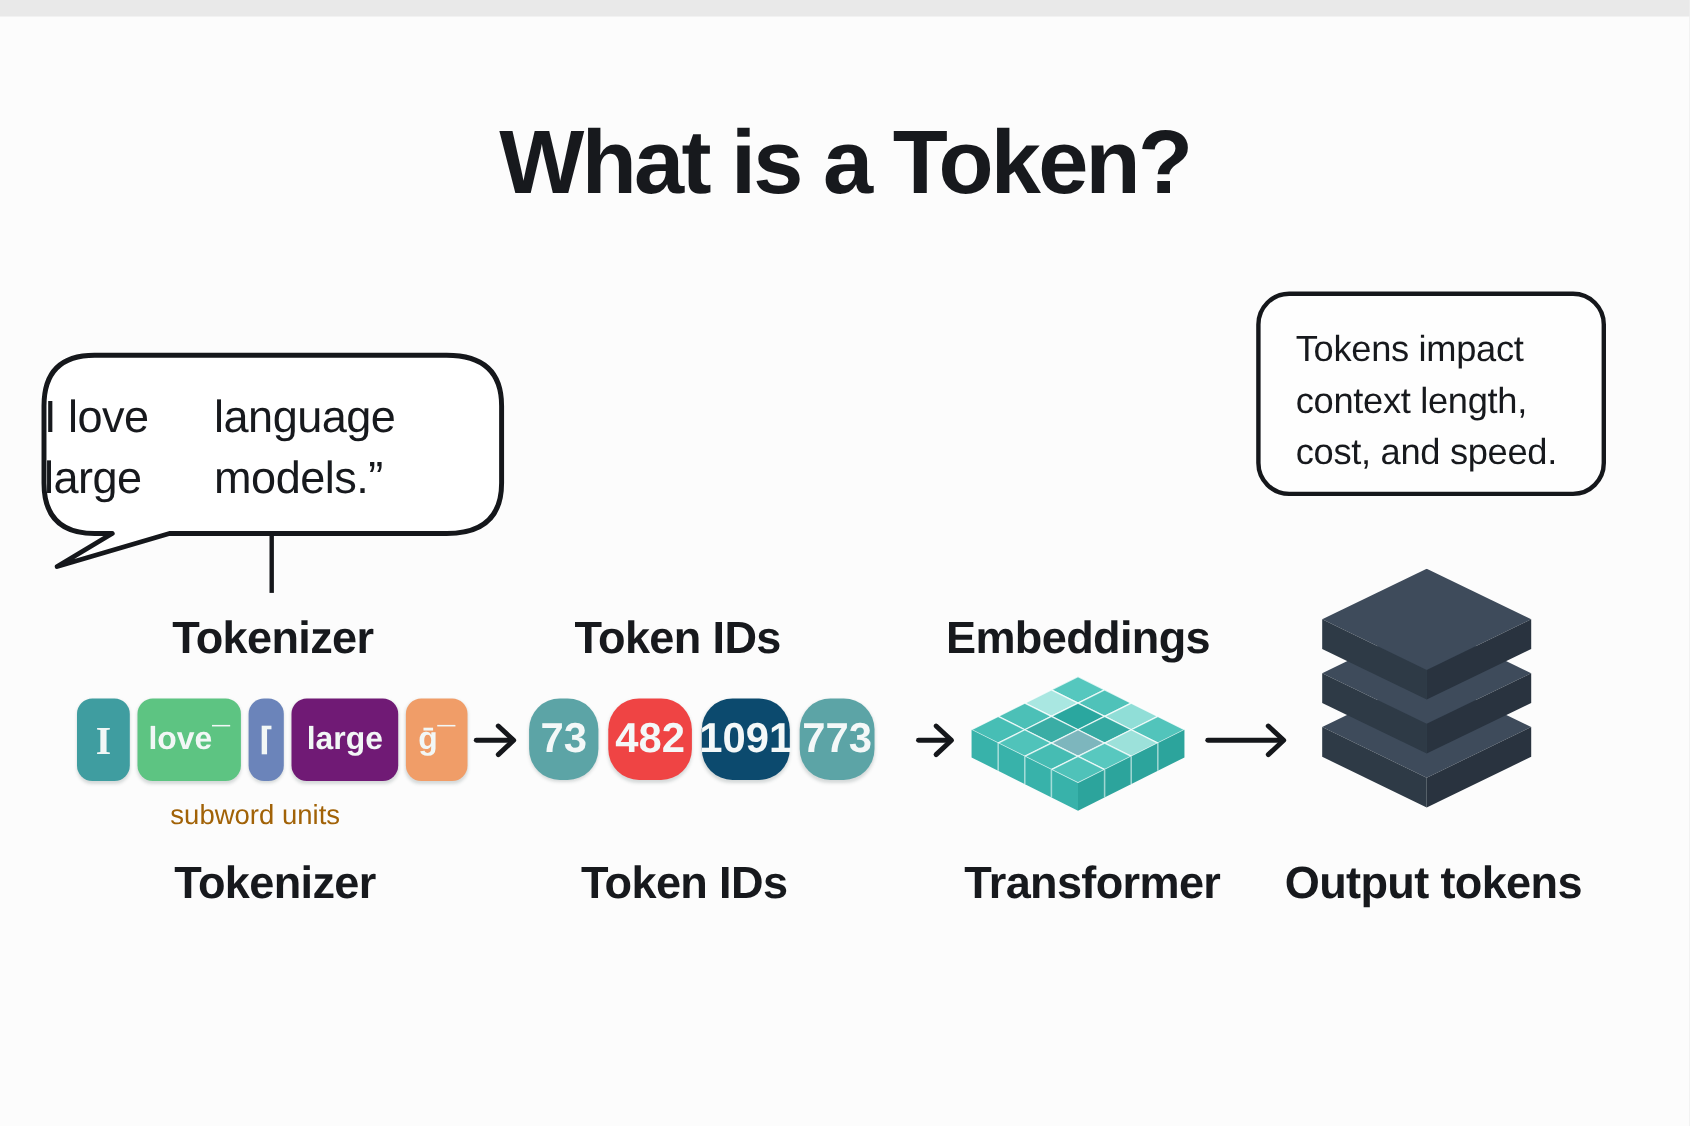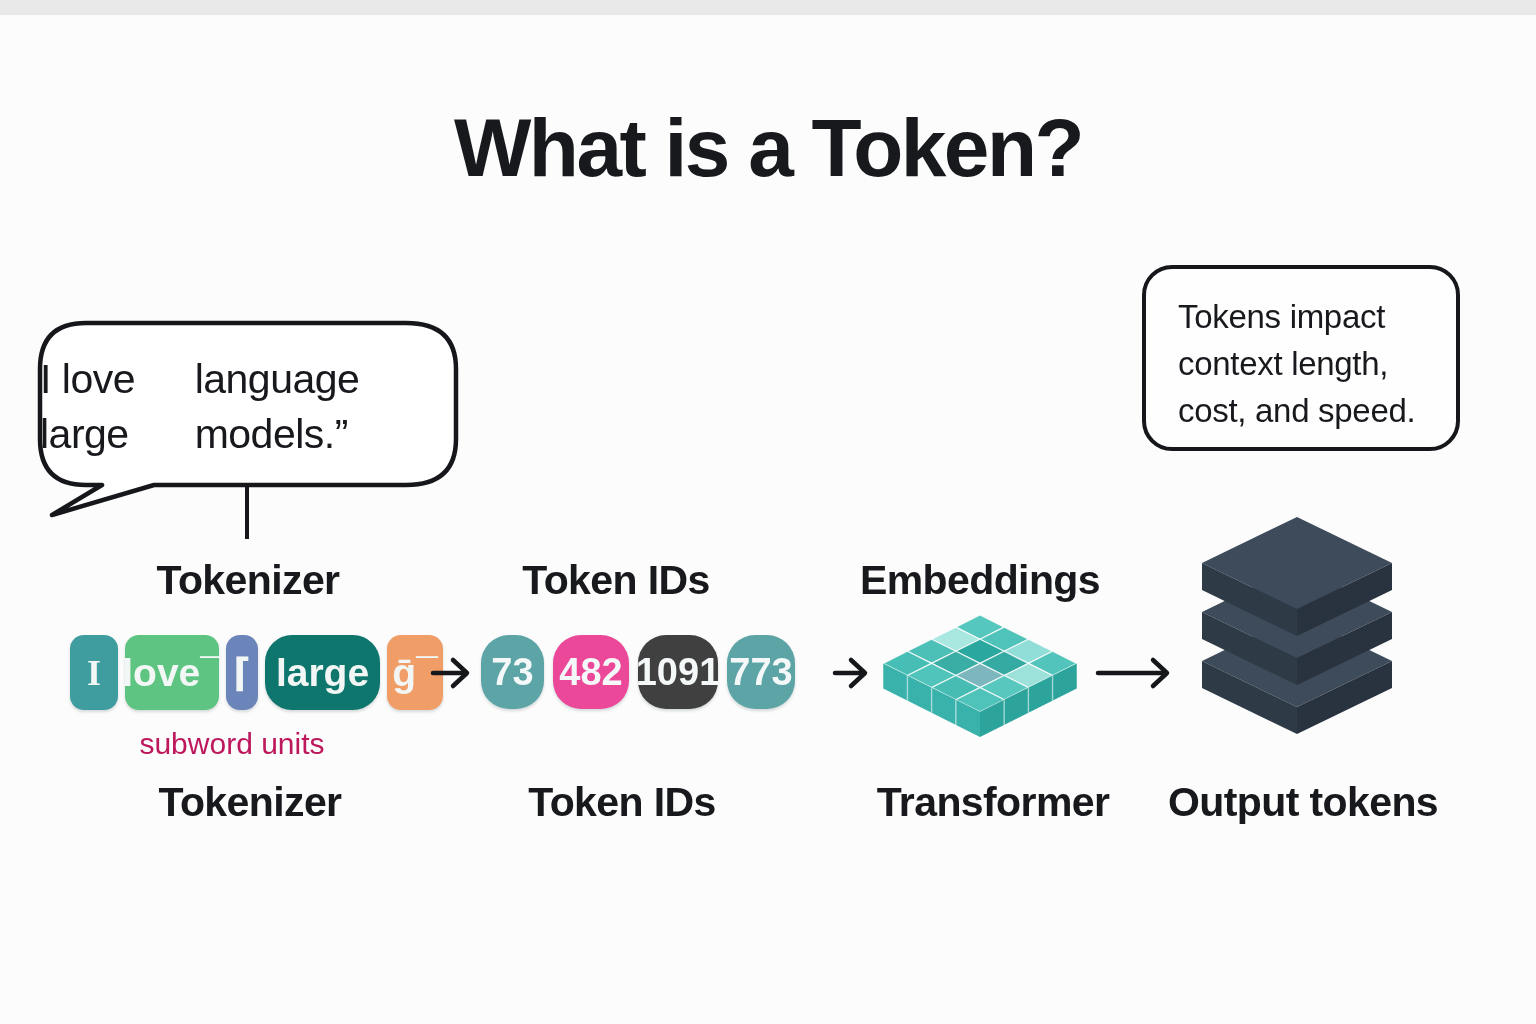--- a/index.html
+++ b/index.html
@@ -10,21 +10,21 @@
   }
   .abs { position:absolute; }
   .title {
     top:86px; left:0; width:1536px; text-align:center;
     font-size:82px; font-weight:700; letter-spacing:-2.5px;
   }
   .stage-label {
     font-size:41px; font-weight:700; text-align:center; letter-spacing:-0.6px;
     width:360px;
   }
-  .caption { font-size:30px; color:#be185d; font-weight:400; text-align:center; width:320px; }
+  .caption { font-size:25px; color:#a16207; font-weight:400; text-align:center; width:320px; }
 
   
   .bubble-svg { left:36px; top:304px; }
   .bubble-text {
     left:40px; top:322px; width:416px; height:140px;
     display:flex; flex-direction:row; justify-content:center; align-items:center;
     font-size:41px; line-height:55px; font-weight:500; letter-spacing:-0.5px;
   }
   .connector { left:245px; top:471px; width:4px; height:53px; background:#15171b; }
 
@@ -34,21 +34,21 @@
     border:4px solid #15171b; border-radius:30px; background:#fefefe;
     padding:24px 16px 16px 32px; font-size:33px; line-height:47px; font-weight:500;
     letter-spacing:-0.3px;
   }
 
   
   .chip-row { display:flex; gap:7px; align-items:stretch; }
   .chip {
     border-radius:14px; height:75px; box-sizing:border-box;
     display:flex; align-items:center; justify-content:center;
-    color:#f2f7f6; font-weight:700; font-size:39px;
+    color:#f2f7f6; font-weight:700; font-size:29px;
     box-shadow:0 2px 3px rgba(40,60,60,.18);
   }
   .chip.serif { font-family:"Liberation Serif","DejaVu Serif",serif; font-size:36px; }
   .idchip {
     border-radius:28px; height:74px;
     display:flex; align-items:center; justify-content:center;
     color:#f4f8f8; font-weight:700; font-size:38px;
     box-shadow:0 2px 3px rgba(40,60,60,.18);
   }
   .arrow { stroke:#15171b; stroke-width:4.5; fill:none; stroke-linecap:round; stroke-linejoin:round; }
@@ -77,34 +77,34 @@
   </div>
 
   <div class="abs stage-label" style="left:68px; top:542px;">Tokenizer</div>
   <div class="abs stage-label" style="left:436px; top:542px;">Token IDs</div>
   <div class="abs stage-label" style="left:800px; top:542px;">Embeddings</div>
 
   <div class="abs chip-row" style="left:70px; top:620px;">
     <div class="chip serif" style="width: 48px; background-color: rgb(63, 157, 160);">I</div>
     <div class="chip" style="width: 94px; background-color: rgb(93, 196, 130);">love¯</div>
     <div class="chip" style="width: 32px; background-color: rgb(107, 132, 186);">⌈</div>
-    <div class="chip" style="width: 115px; background-color: #0f766e; border-radius: 27px;">large</div>
+    <div class="chip" style="width: 97px; background-color: #701a75;">large</div>
     <div class="chip" style="width: 56px; background-color: rgb(240, 157, 104);">ḡ¯</div>
   </div>
   <div class="abs caption" style="left:72px; top:712px;">subword units</div>
 
   <svg class="abs" style="left:430px; top:639px;" width="48" height="38" viewBox="0 0 48 38">
     <line class="arrow" x1="3" y1="19" x2="34" y2="19"></line>
     <path class="arrow" d="M23 6 L37 19 L23 32"></path>
   </svg>
 
   <div class="abs chip-row" style="left:481px; top:620px; gap:9px;">
     <div class="idchip" style="width: 63px; background-color: rgb(92, 164, 166);">73</div>
-    <div class="idchip" style="width: 76px; background-color: #ec4899;">482</div>
-    <div class="idchip" style="width: 80px; background-color: #404040;">1091</div>
+    <div class="idchip" style="width: 76px; background-color: #ef4444;">482</div>
+    <div class="idchip" style="width: 80px; background-color: #0c4a6e;">1091</div>
     <div class="idchip" style="width: 68px; background-color: rgb(92, 164, 166);">773</div>
   </div>
 
   <svg class="abs" style="left:832px; top:639px;" width="44" height="38" viewBox="0 0 44 38">
     <line class="arrow" x1="3" y1="19" x2="30" y2="19"></line>
     <path class="arrow" d="M19 6 L33 19 L19 32"></path>
   </svg>
 
   <svg class="abs" style="left:879px; top:596px;" width="202" height="128" viewBox="0 0 200 127">
     <g stroke="#ffffff" stroke-opacity="0.75" stroke-width="1.2" stroke-linejoin="round">

